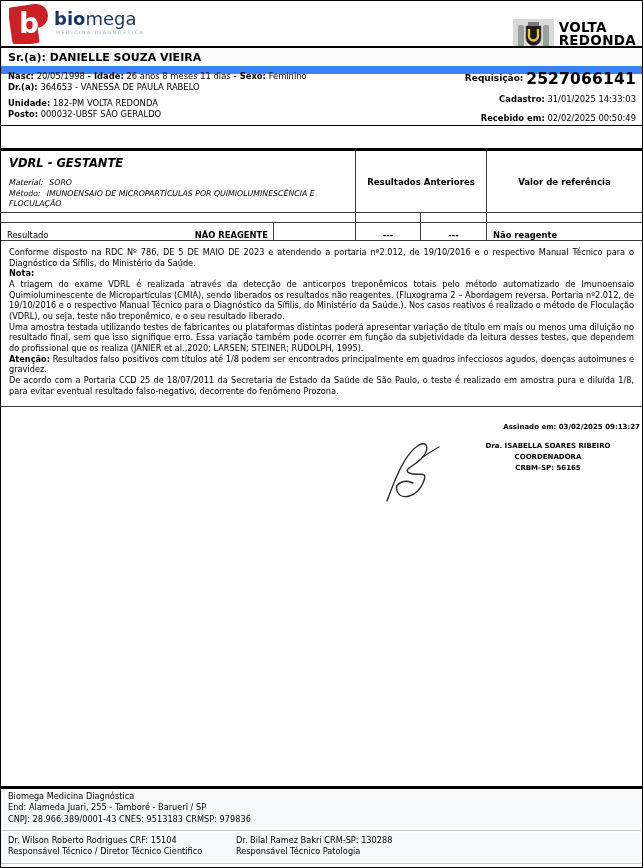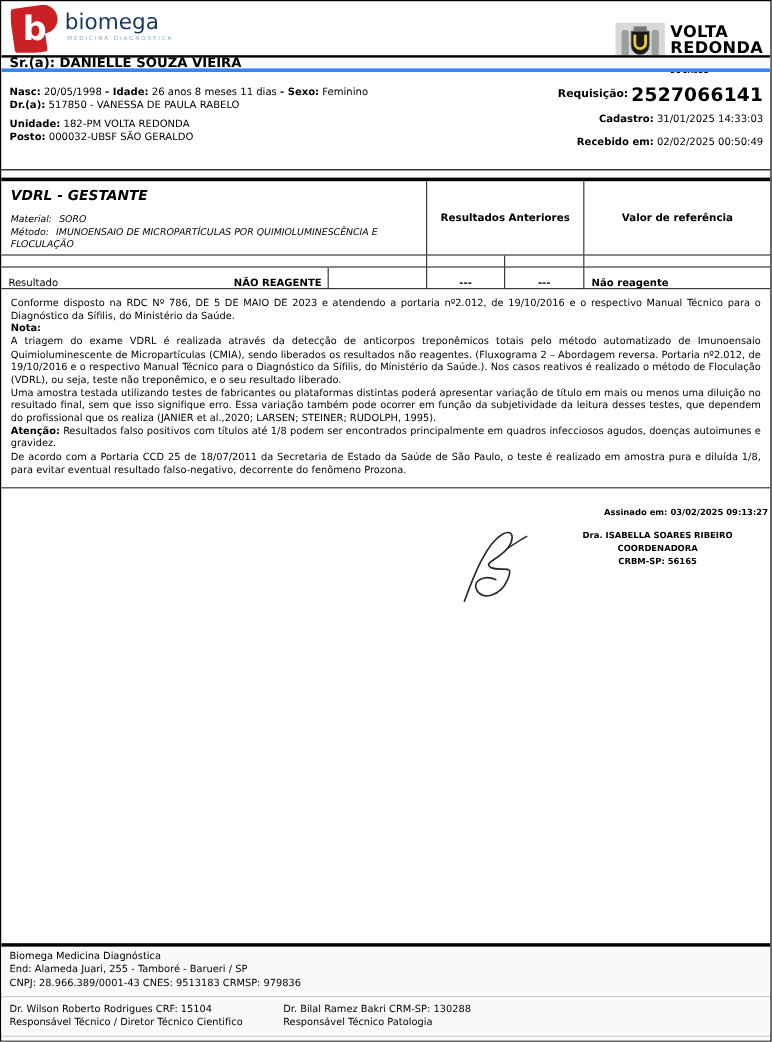--- a/index.html
+++ b/index.html
@@ -5,34 +5,34 @@
   * { margin:0; padding:0; box-sizing:border-box; }
   html,body { width:643px; height:868px; background:#fff; font-family:"DejaVu Sans", sans-serif; color:#000; }
   .page { position:absolute; top:0; left:0; width:643px; height:868px; border:1px solid #000; background:#fff; overflow:hidden; }
 
   
   .header { position:absolute; top:0; left:0; right:0; height:45px; }
   .brand { position:absolute; left:8px; top:3px; display:flex; align-items:flex-start; }
   .brand-mark { width:40px; height:40px; }
   .brand-text { margin-left:5px; margin-top:6px; }
   .brand-word { font-size:18px; color:#16365f; letter-spacing:0; line-height:1; }
-  .brand-word b { font-weight:normal; }
+  .brand-word b { font-weight:bold; }
   .brand-tag { font-size:4.6px; color:#8aa8cc; letter-spacing:1.6px; margin-top:2px; margin-left:2px; }
   .muni { position:absolute; right:6px; top:2px; display:flex; align-items:flex-start;margin-top:16px; }
   .coat { width:41px; height:41px; background:#d9d9d9; display:block; }
   .muni-text { margin-left:5px; margin-top:2px; }
   .muni-name { font-size:13.5px; font-weight:bold; line-height:0.95; letter-spacing:0.3px; }
   .muni-sub { font-size:5.6px; font-weight:bold; line-height:1.25; margin-top:3px; }
 
   
-  .name-bar { position:absolute; top:45px; left:0; right:0; height:14px; border-top:2px solid #000; border-bottom:3px solid #3b82f6;
+  .name-bar { position:absolute; top:45px; left:0; right:0; height:28px; border-top:2px solid #000; border-bottom:8px solid #3b82f6;
               background:#fbfbfb; display:flex; align-items:center; padding-left:7px; font-size:11px; font-weight:bold; }
 
   
-  .patient { position:absolute; top:66px; left:0; right:0; height:75px; border-bottom:1px solid #000; font-size:8.4px; }
+  .patient { position:absolute; top:66px; left:0; right:0; height:59px; border-bottom:1px solid #000; font-size:8.4px; }
   .p-left { position:absolute; left:7px; top:4px; line-height:1.3; }
   .p-left .grp { margin-bottom:5px; }
   .p-right { position:absolute; right:6px; top:2px; text-align:right; }
   .lbl { font-weight:bold; }
   .req-line { margin-top:1px; }
   .req-lbl { font-weight:bold; font-size:9px; vertical-align:3px; }
   .req-num { font-weight:bold; font-size:15.5px; letter-spacing:0.2px; }
   .cad-line { margin-top:6px; }
   .rec-line { margin-top:9px; }
 
@@ -119,21 +119,21 @@
         <div>
           <span class="lbl">Nasc:</span>
           <span>20/05/1998</span>
           <span class="lbl">- Idade:</span>
           <span>26 anos 8 meses 11 dias</span>
           <span class="lbl">- Sexo:</span>
           <span>Feminino</span>
         </div>
         <div>
           <span class="lbl">Dr.(a):</span>
-          <span>517850 - VANESSA DE PAULA RABELO</span>
+          <span>364653 - VANESSA DE PAULA RABELO</span>
         </div>
       </div>
       <div class="grp">
         <div>
           <span class="lbl">Unidade:</span>
           <span>182-PM VOLTA REDONDA</span>
         </div>
         <div>
           <span class="lbl">Posto:</span>
           <span>000032-UBSF SÃO GERALDO</span>

